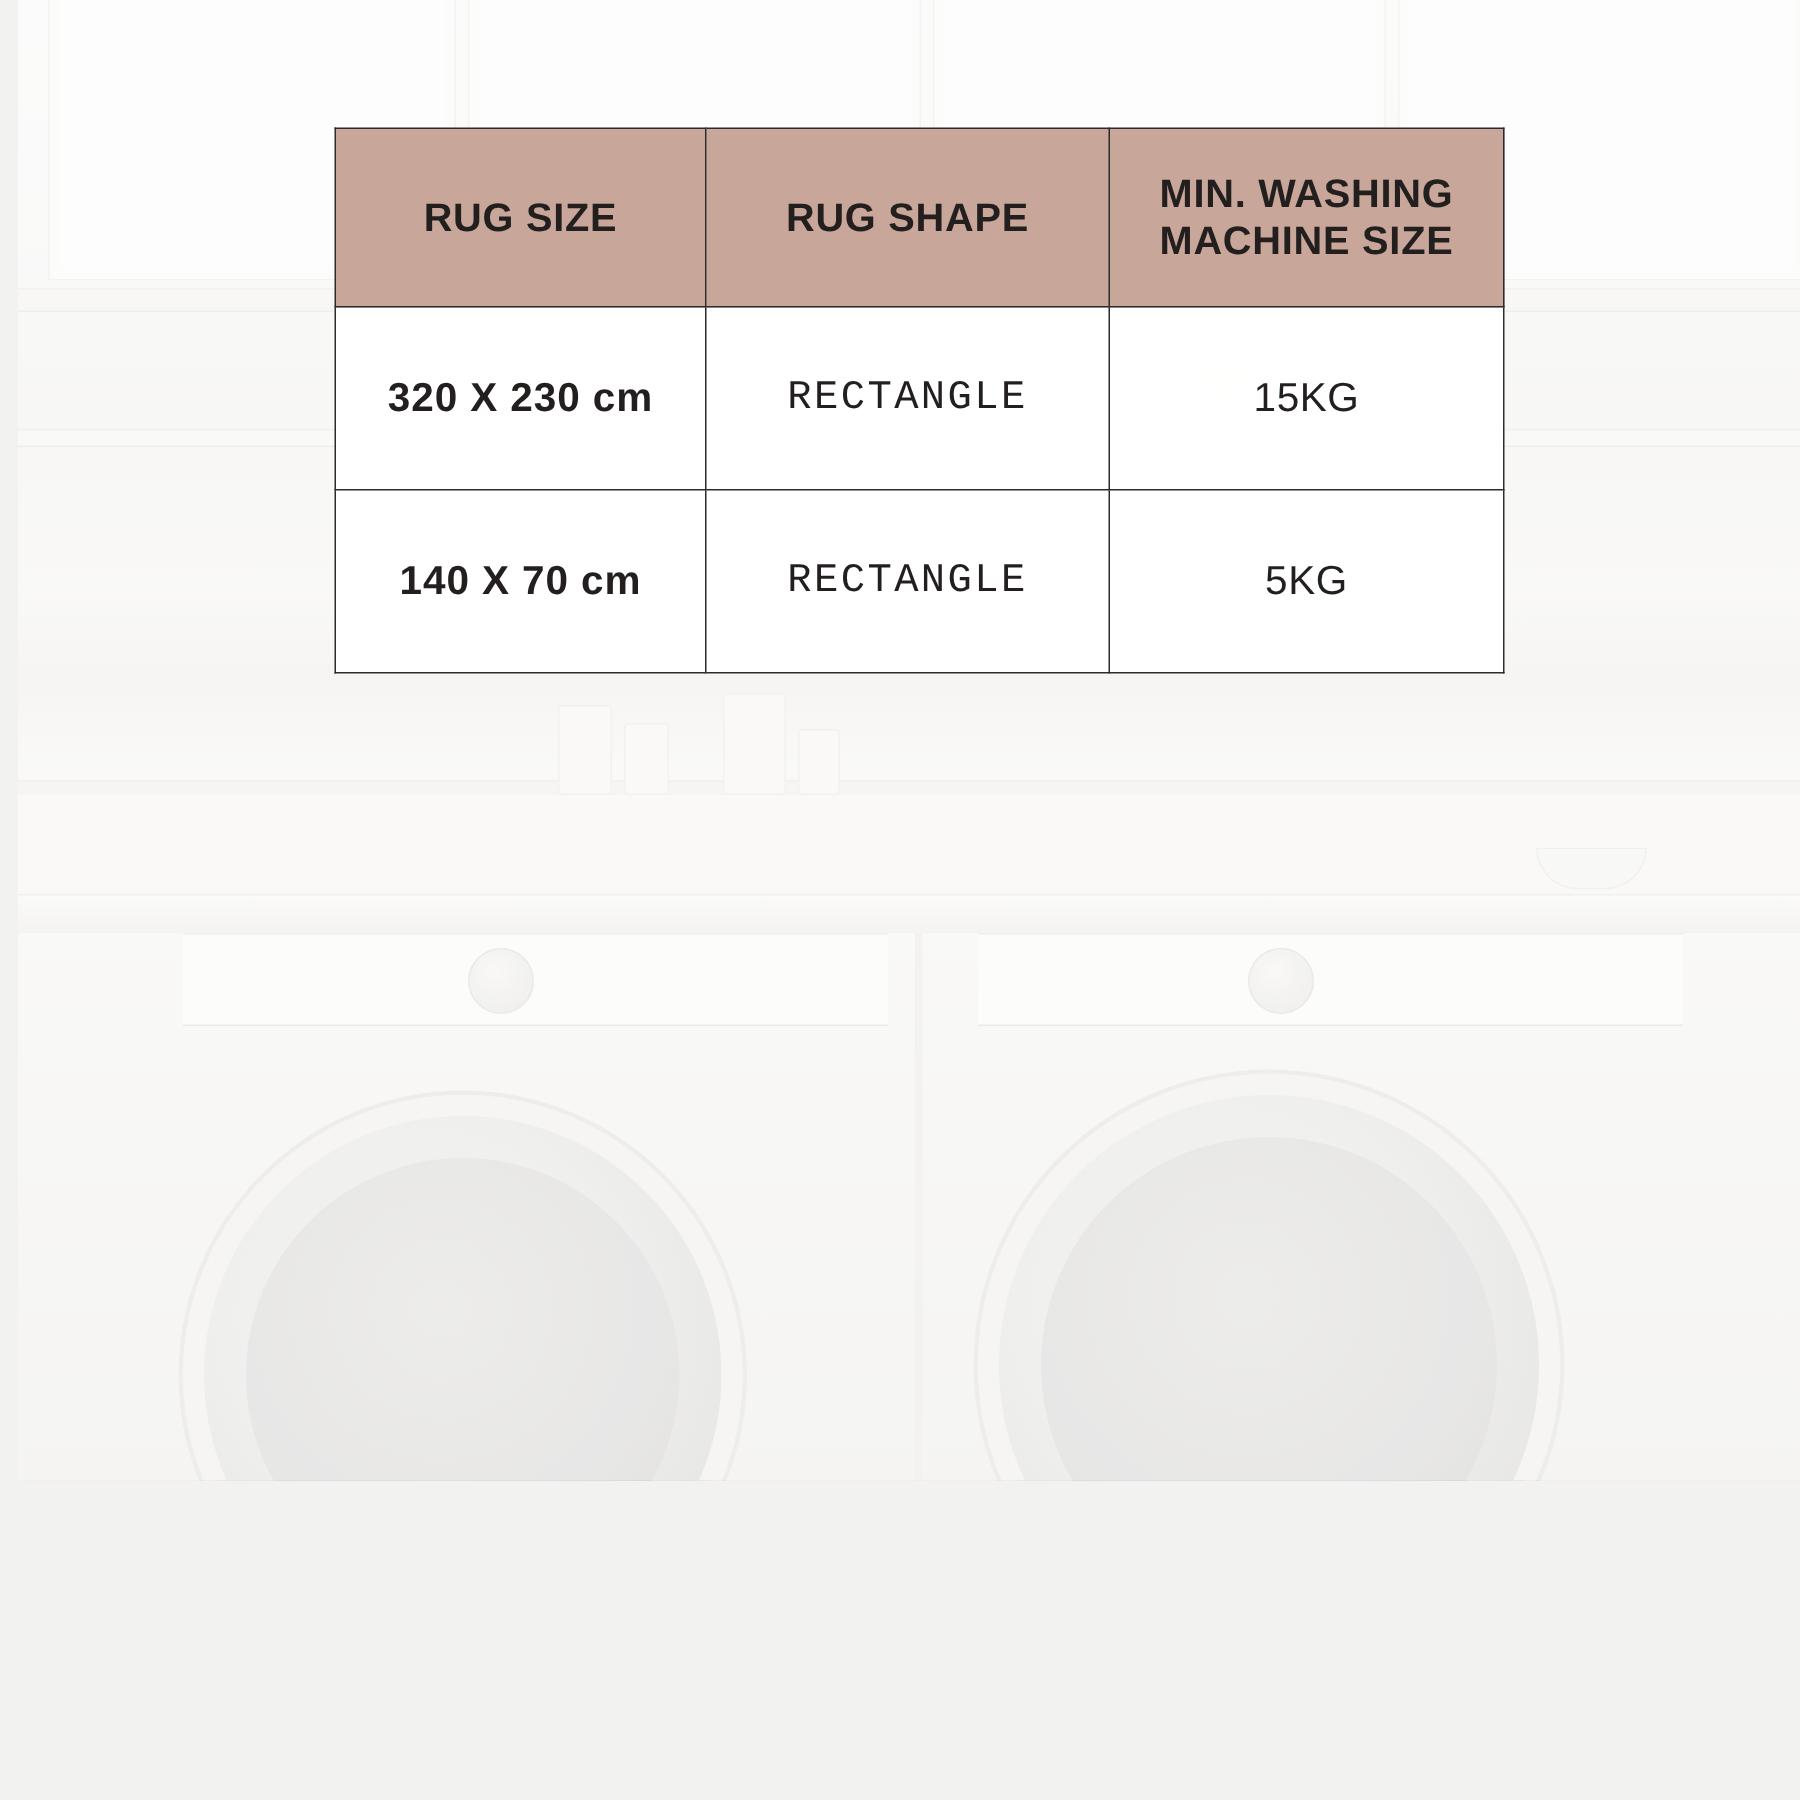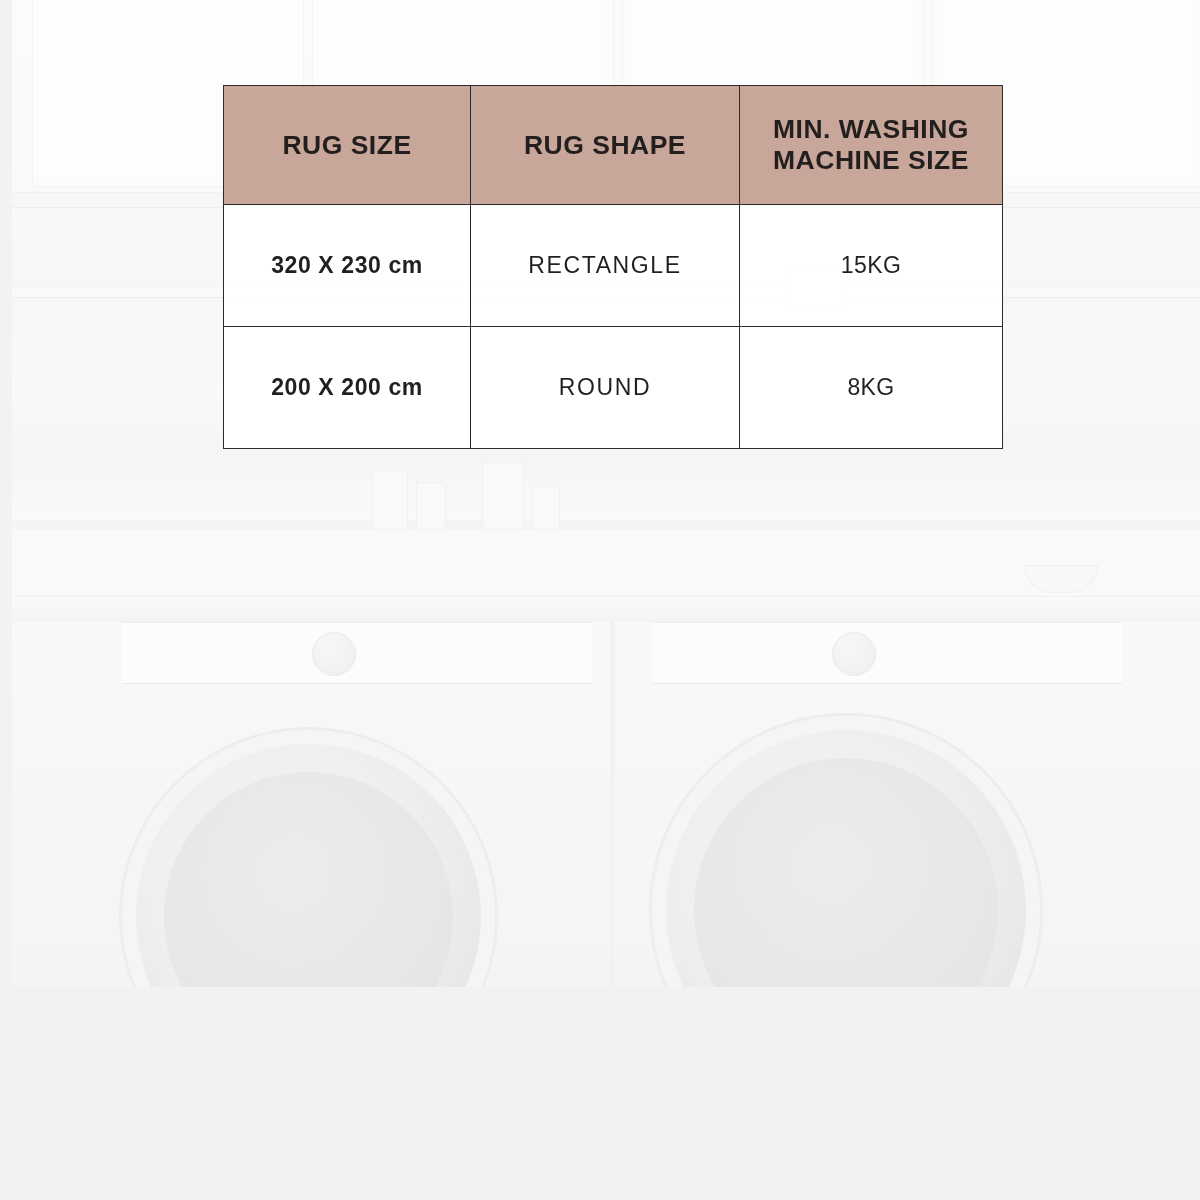--- a/index.html
+++ b/index.html
@@ -186,32 +186,33 @@
     height: 118px;
     font-size: 26.5px;
     font-weight: 700;
     letter-spacing: 0.5px;
     line-height: 1.16;
     padding: 0 8px;
     text-transform: uppercase;
   }
   table.size-table tbody td {
     height: 119px;
-    font-size: 23px;
+    font-size: 27px;
     background: rgba(255,255,255,0.72);
   }
   td.col-size {
     font-weight: 700;
     letter-spacing: 0.6px;
     font-size: 23.5px;
   }
   td.col-shape {
     font-weight: 400;
     letter-spacing: 1.6px;
     font-size: 23px;
+    font-family: Liberation Mono, monospace;
   }
   td.col-machine {
     font-weight: 400;
     letter-spacing: 0.4px;
     font-size: 23px;
   }
   col.c1 { width: 247px; }
   col.c2 { width: 269px; }
   col.c3 { width: 263px; }
 </style>
@@ -280,21 +281,21 @@
           </th>
         </tr>
       </thead>
       <tbody>
         <tr>
           <td class="col-size">320 X 230 cm</td>
           <td class="col-shape">RECTANGLE</td>
           <td class="col-machine">15KG</td>
         </tr>
         <tr>
-          <td class="col-size">200 X 200 cm</td>
-          <td class="col-shape">ROUND</td>
-          <td class="col-machine">8KG</td>
+          <td class="col-size">140 X 70 cm</td>
+          <td class="col-shape">RECTANGLE</td>
+          <td class="col-machine">5KG</td>
         </tr>
       </tbody>
     </table>
   </div>
 
 </div>
 
 </body></html>

